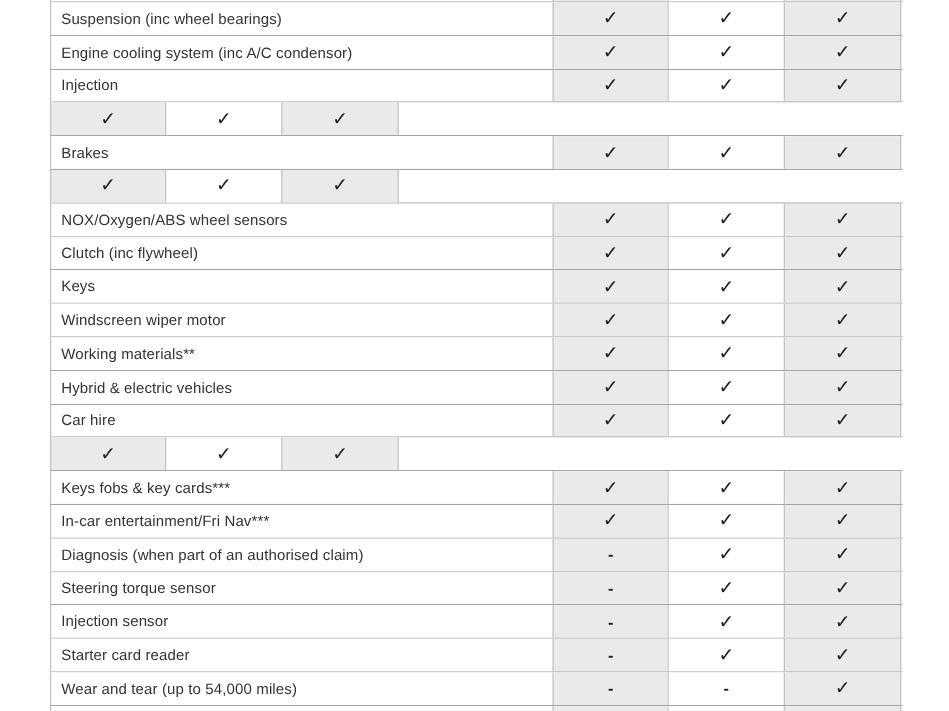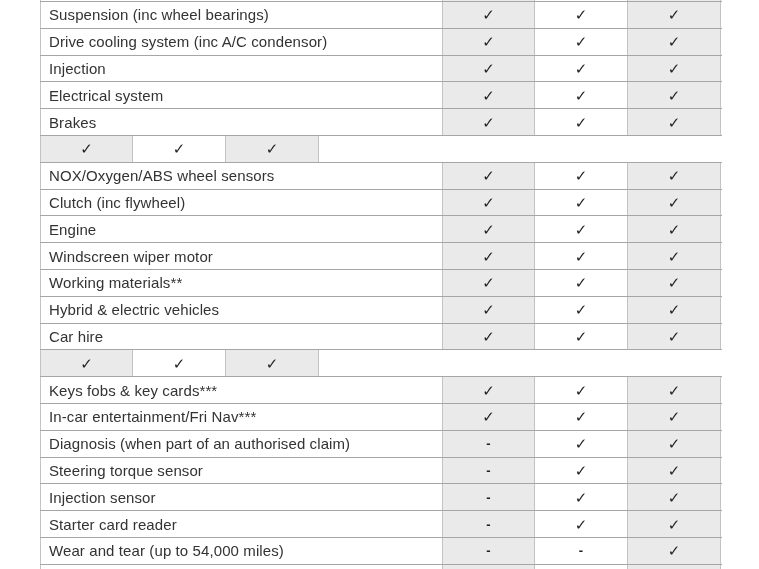--- a/index.html
+++ b/index.html
@@ -37,21 +37,21 @@
   .cell {
     box-sizing: border-box;
     display: flex;
     align-items: center;
     border-left: 1px solid var(--column-border);
   }
   .c-label {
     width: 402px;
     padding-left: 8px;
     background: #ffffff;
-    font-size: 15px;
+    font-size: 12px;
     color: var(--text);
     letter-spacing: 0.1px;
     white-space: nowrap;
     overflow: hidden;
     text-align: right;
   }
   .c-val {
     justify-content: center;
     background: #ffffff;
   }
@@ -85,35 +85,34 @@
 
   <div id="rows-host">
   <div class="row">
     <div class="cell c-label">Suspension (inc wheel bearings)</div>
     <div class="cell c-val w1 shade glyph-check">✓</div>
     <div class="cell c-val w2 glyph-check">✓</div>
     <div class="cell c-val w3 shade glyph-check">✓</div>
   </div>
 
   <div class="row">
-    <div class="cell c-label">Drive cooling system (inc A/C condensor)</div>
+    <div class="cell c-label">Engine cooling system (inc A/C condensor)</div>
     <div class="cell c-val w1 shade glyph-check">✓</div>
     <div class="cell c-val w2 glyph-check">✓</div>
     <div class="cell c-val w3 shade glyph-check">✓</div>
   </div>
 
   <div class="row">
     <div class="cell c-label">Injection</div>
     <div class="cell c-val w1 shade glyph-check">✓</div>
     <div class="cell c-val w2 glyph-check">✓</div>
     <div class="cell c-val w3 shade glyph-check">✓</div>
   </div>
 
   <div class="row">
-    <div class="cell c-label">Electrical system</div>
     <div class="cell c-val w1 shade glyph-check">✓</div>
     <div class="cell c-val w2 glyph-check">✓</div>
     <div class="cell c-val w3 shade glyph-check">✓</div>
   </div>
 
   <div class="row">
     <div class="cell c-label">Brakes</div>
     <div class="cell c-val w1 shade glyph-check">✓</div>
     <div class="cell c-val w2 glyph-check">✓</div>
     <div class="cell c-val w3 shade glyph-check">✓</div>
@@ -133,21 +132,21 @@
   </div>
 
   <div class="row">
     <div class="cell c-label">Clutch (inc flywheel)</div>
     <div class="cell c-val w1 shade glyph-check">✓</div>
     <div class="cell c-val w2 glyph-check">✓</div>
     <div class="cell c-val w3 shade glyph-check">✓</div>
   </div>
 
   <div class="row">
-    <div class="cell c-label">Engine</div>
+    <div class="cell c-label">Keys</div>
     <div class="cell c-val w1 shade glyph-check">✓</div>
     <div class="cell c-val w2 glyph-check">✓</div>
     <div class="cell c-val w3 shade glyph-check">✓</div>
   </div>
 
   <div class="row">
     <div class="cell c-label">Windscreen wiper motor</div>
     <div class="cell c-val w1 shade glyph-check">✓</div>
     <div class="cell c-val w2 glyph-check">✓</div>
     <div class="cell c-val w3 shade glyph-check">✓</div>

